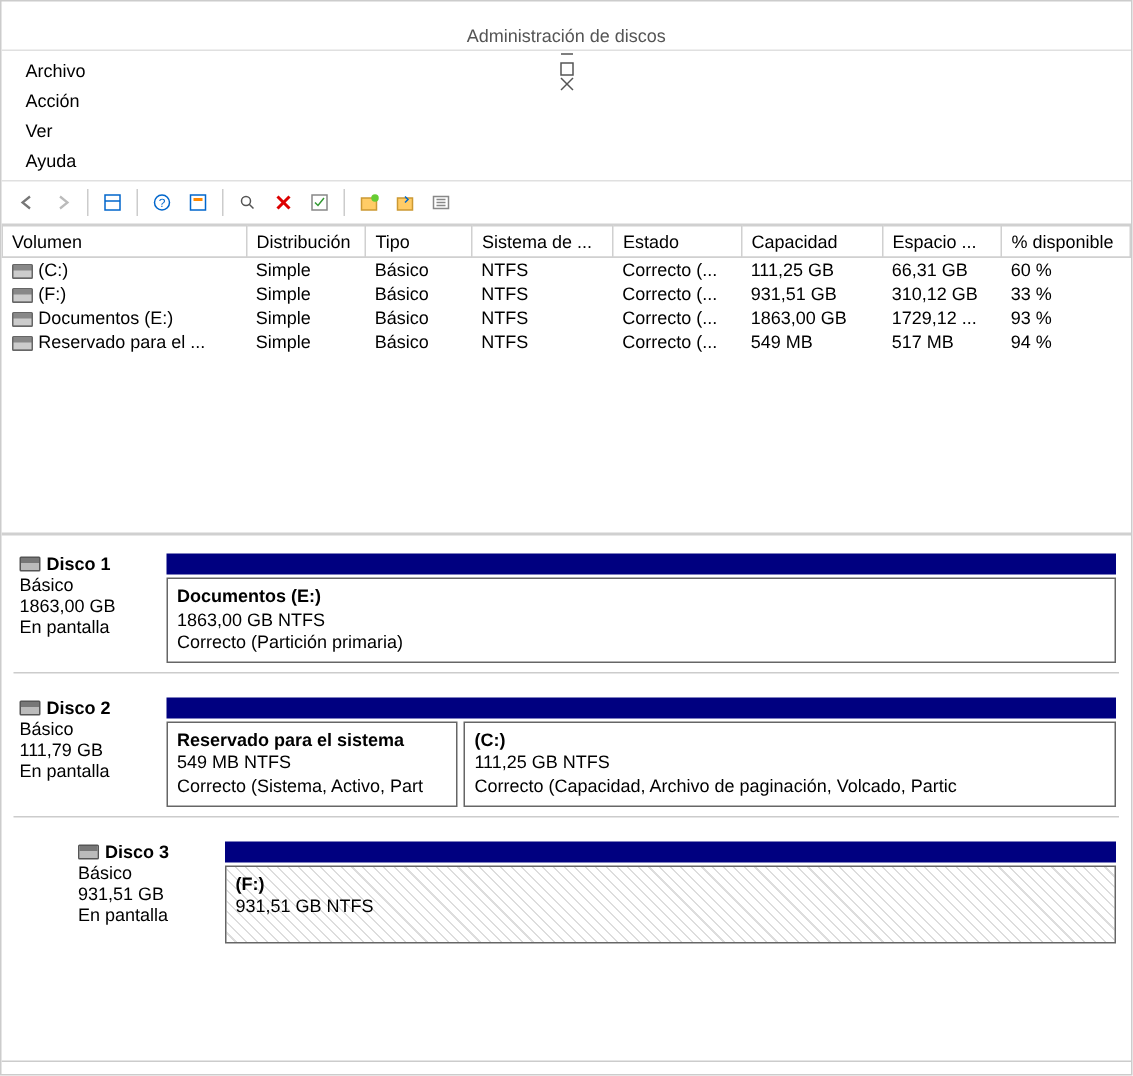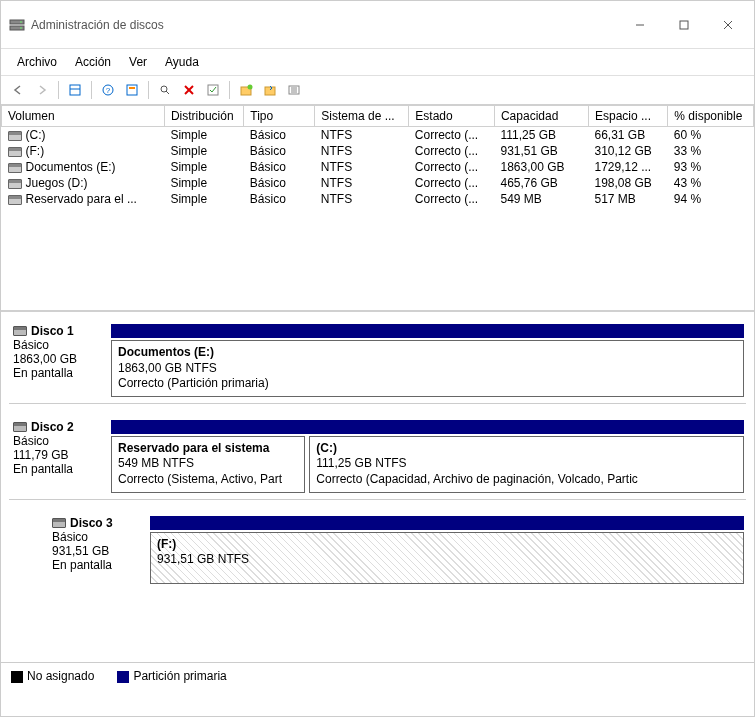--- a/index.html
+++ b/index.html
@@ -1,21 +1,21 @@
 <!DOCTYPE html>
 <html><head>
 <meta charset="utf-8">
 <style>
 * { box-sizing: border-box; margin: 0; padding: 0; }
 body { font-family: "Segoe UI", Tahoma, sans-serif; font-size: 12px; background: #fff; color: #000; width: 755px; height: 717px; overflow: hidden; border: 1px solid #ccc; }
-.titlebar { height: 48px; display: flex; align-items: center; padding: 4px 4px; border-bottom: 1px solid #e0e0e0; }
+.titlebar { height: 18px; display: flex; align-items: center; padding: 16px 4px; border-bottom: 1px solid #e0e0e0; flex-direction: column; }
 .titlebar .app-icon { width: 16px; height: 16px; margin: 0 6px 0 4px; }
 .titlebar .title { color: #555; flex: 1; font-size: 12px; }
 .win-btn { width: 44px; height: 28px; display: flex; align-items: center; justify-content: center; color: #555; }
-.menubar { display: flex; padding: 4px 8px; border-bottom: 1px solid #e0e0e0; gap: 2px; }
+.menubar { display: flex; padding: 4px 8px; border-bottom: 1px solid #e0e0e0; gap: 2px; flex-direction: column; }
 .menuitem { padding: 2px 8px; cursor: default; }
 .toolbar { display: flex; align-items: center; padding: 3px 6px; border-bottom: 1px solid #d0d0d0; gap: 2px; }
 .tool-btn { width: 22px; height: 22px; display: flex; align-items: center; justify-content: center; border: 1px solid transparent; }
 .tool-sep { width: 1px; height: 18px; background: #ccc; margin: 0 3px; }
 .table-area { height: 207px; overflow: auto; border-bottom: 2px solid #d0d0d0; }
 table { width: 100%; border-collapse: collapse; table-layout: fixed; }
 th { text-align: left; font-weight: normal; padding: 3px 6px; border: 1px solid #d0d0d0; background: #fff; font-size: 12px; white-space: nowrap; overflow: hidden; }
 td { padding: 1px 6px; font-size: 12px; white-space: nowrap; overflow: hidden; text-overflow: ellipsis; }
 .vol-icon { display: inline-block; width: 14px; height: 10px; background: linear-gradient(#888 0 40%, #ccc 40% 100%); border: 1px solid #666; margin-right: 4px; vertical-align: middle; border-radius: 1px; }
 .disk-area { height: 350px; overflow: auto; padding: 4px 8px; }
@@ -190,30 +190,20 @@
           <td><span class="vol-icon"></span>Documentos (E:)</td>
           <td>Simple</td>
           <td>Básico</td>
           <td>NTFS</td>
           <td>Correcto (...</td>
           <td>1863,00 GB</td>
           <td>1729,12 ...</td>
           <td>93 %</td>
         </tr>
         <tr>
-          <td><span class="vol-icon"></span>Juegos (D:)</td>
-          <td>Simple</td>
-          <td>Básico</td>
-          <td>NTFS</td>
-          <td>Correcto (...</td>
-          <td>465,76 GB</td>
-          <td>198,08 GB</td>
-          <td>43 %</td>
-        </tr>
-        <tr>
           <td><span class="vol-icon"></span>Reservado para el ...</td>
           <td>Simple</td>
           <td>Básico</td>
           <td>NTFS</td>
           <td>Correcto (...</td>
           <td>549 MB</td>
           <td>517 MB</td>
           <td>94 %</td>
         </tr>
       </tbody>

